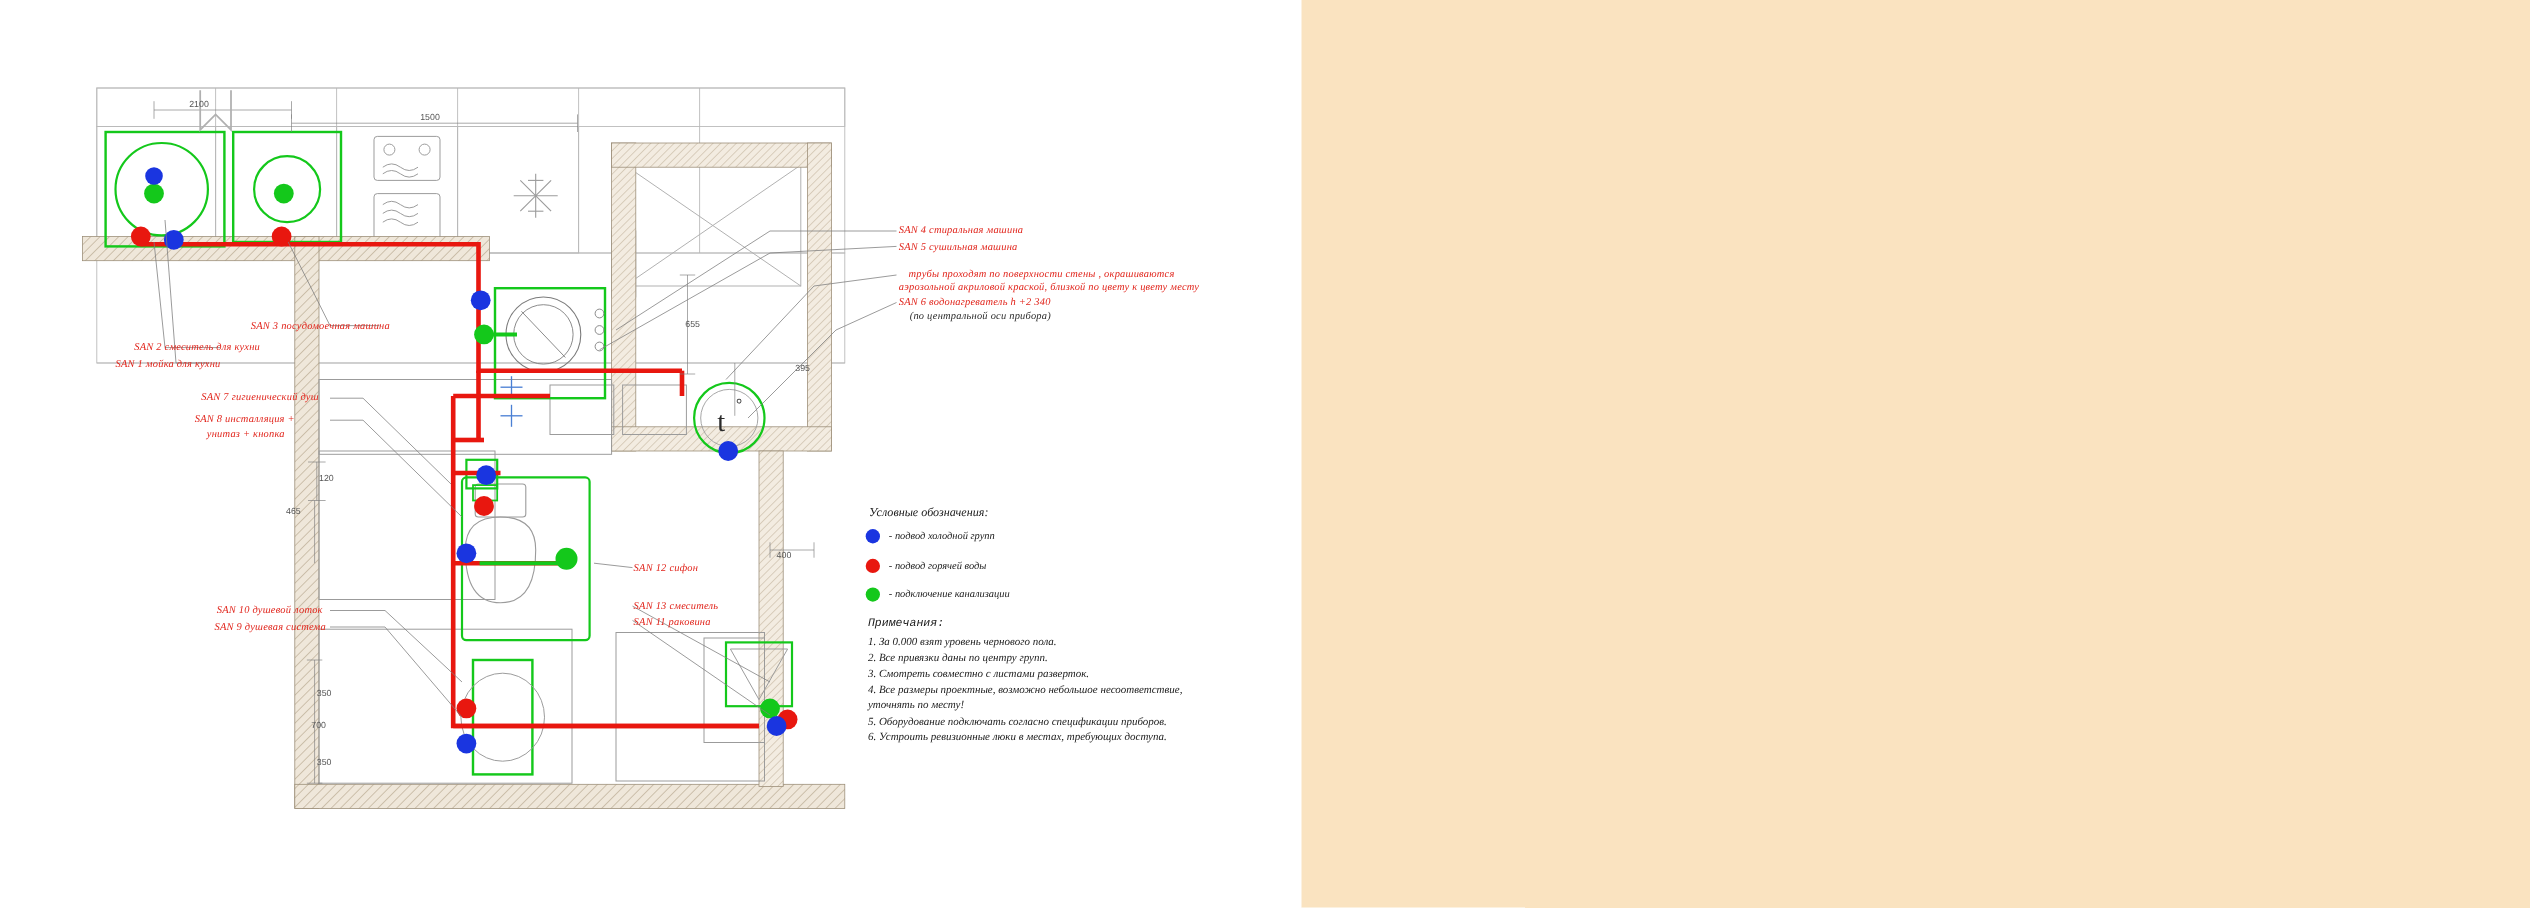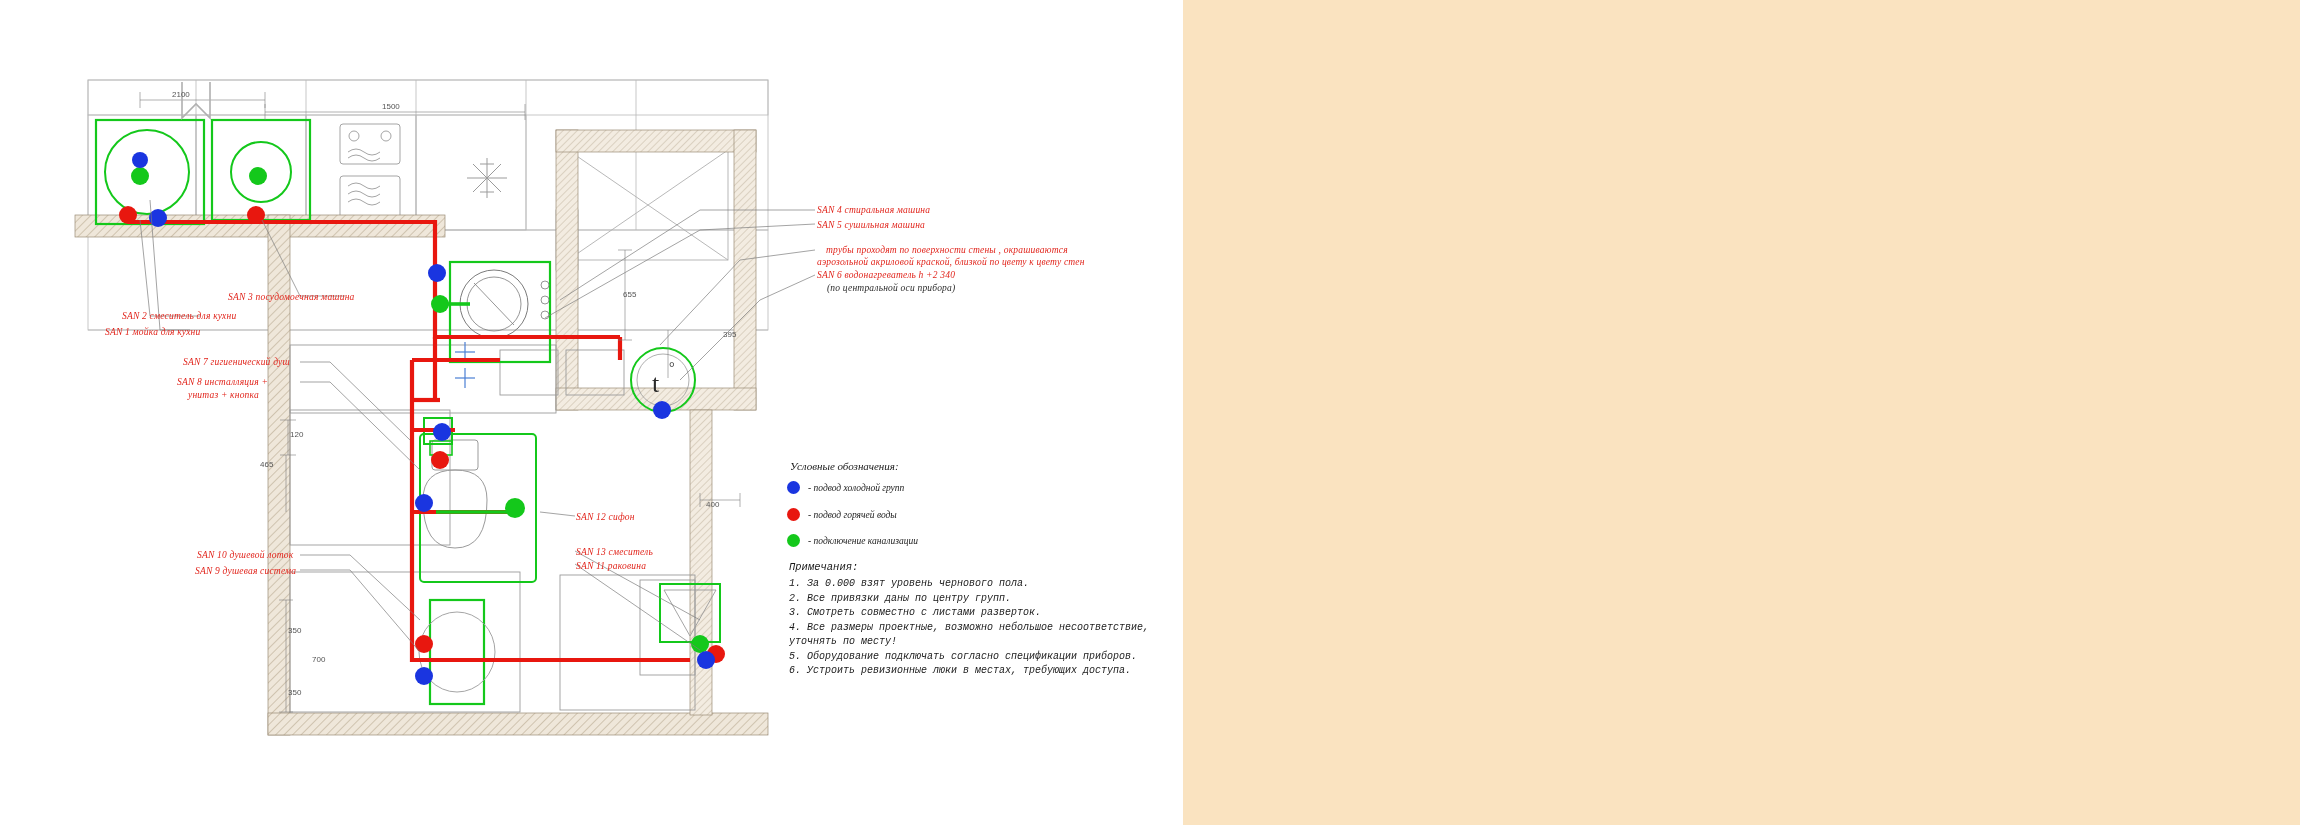--- a/index.html
+++ b/index.html
@@ -85,21 +85,21 @@
   .notes-title {
     position: absolute;
     font-family: Liberation Mono, monospace;
     font-style: italic;
     font-size: 10.5px;
     color: #1a1a1a;
     white-space: nowrap;
   }
   .note-line {
     position: absolute;
-    font-family: Liberation Mono, monospace;
+    font-family: Liberation Serif, serif;
     font-style: italic;
     font-size: 10px;
     color: #1a1a1a;
     white-space: nowrap;
   }
 </style>
 </head>
 <body>
 
 <div id="root">
@@ -332,38 +332,38 @@
     </svg>
 
     <div class="dim" style="left:172px;top:90px;">2100</div>
     <div class="dim" style="left:382px;top:102px;">1500</div>
     <div class="dim" style="left:623px;top:290px;">655</div>
     <div class="dim" style="left:676px;top:330px;margin-left:47px;">395</div>
     <div class="dim" style="left:290px;top:430px;">120</div>
     <div class="dim" style="left:260px;top:460px;">465</div>
     <div class="dim" style="left:706px;top:500px;">400</div>
     <div class="dim" style="left:288px;top:626px;">350</div>
-    <div class="dim" style="left:283px;top:655px;margin-left:29px;">700</div>
+    <div class="dim" style="left:283px;top:655px;">700</div>
     <div class="dim" style="left:288px;top:688px;">350</div>
 
     <div class="lbl" style="left:122px;top:311px;">SAN 2 смеситель для кухни</div>
     <div class="lbl" style="left:105px;top:327px;">SAN 1 мойка для кухни</div>
     <div class="lbl" style="left:228px;top:292px;">SAN 3 посудомоечная машина</div>
     <div class="lbl" style="left:183px;top:357px;">SAN 7 гигиенический душ</div>
     <div class="lbl" style="left:177px;top:377px;">SAN 8 инсталляция +</div>
     <div class="lbl" style="left:188px;top:390px;">унитаз + кнопка</div>
     <div class="lbl" style="left:197px;top:550px;">SAN 10 душевой лоток</div>
     <div class="lbl" style="left:195px;top:566px;">SAN 9 душевая система</div>
     <div class="lbl" style="left:576px;top:512px;">SAN 12   сифон</div>
     <div class="lbl" style="left:576px;top:547px;">SAN 13 смеситель</div>
     <div class="lbl" style="left:576px;top:561px;">SAN 11 раковина</div>
     <div class="lbl" style="left:817px;top:205px;">SAN 4 стиральная машина</div>
     <div class="lbl" style="left:817px;top:220px;">SAN 5 сушильная машина</div>
     <div class="lbl" style="left:826px;top:245px;">трубы проходят по поверхности стены , окрашиваются</div>
-    <div class="lbl" style="left:817px;top:257px;">аэрозольной акриловой краской, близкой по цвету к цвету стен</div>
+    <div class="lbl" style="left:817px;top:257px;">аэрозольной акриловой краской, близкой по цвету к цвету месту</div>
     <div class="lbl" style="left:817px;top:270px;">SAN 6 водонагреватель h +2 340</div>
     <div class="lbl blk" style="left:827px;top:283px;">(по центральной оси прибора)</div>
 
     <div class="legend-title" style="left:790px;top:460px;">Условные обозначения:</div>
     <div class="dot" style="left:787px;top:481px;background:#1a35e0;"></div>
     <div class="legend-item" style="left:808px;top:483px;">- подвод холодной групп</div>
     <div class="dot" style="left:787px;top:508px;background:#e8170f;"></div>
     <div class="legend-item" style="left:808px;top:510px;">- подвод горячей воды</div>
     <div class="dot" style="left:787px;top:534px;background:#14c81b;"></div>
     <div class="legend-item" style="left:808px;top:536px;">- подключение канализации</div>

